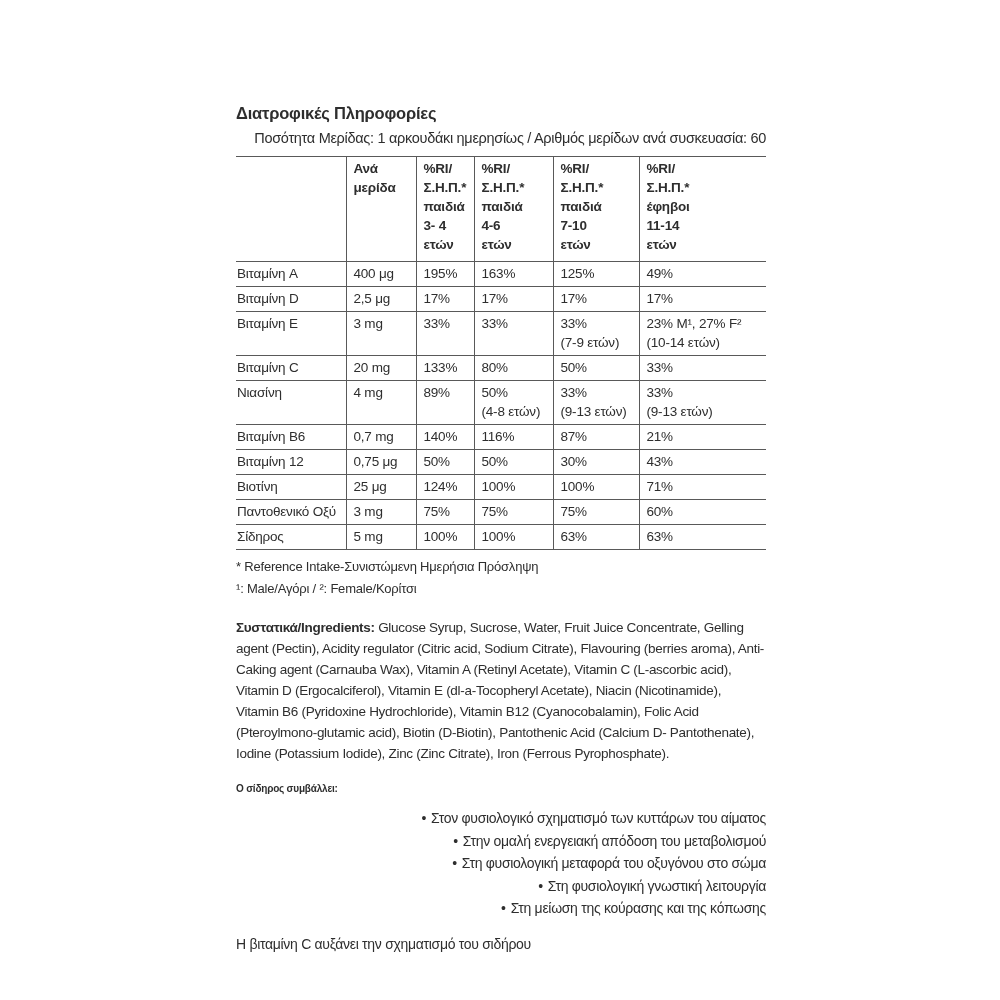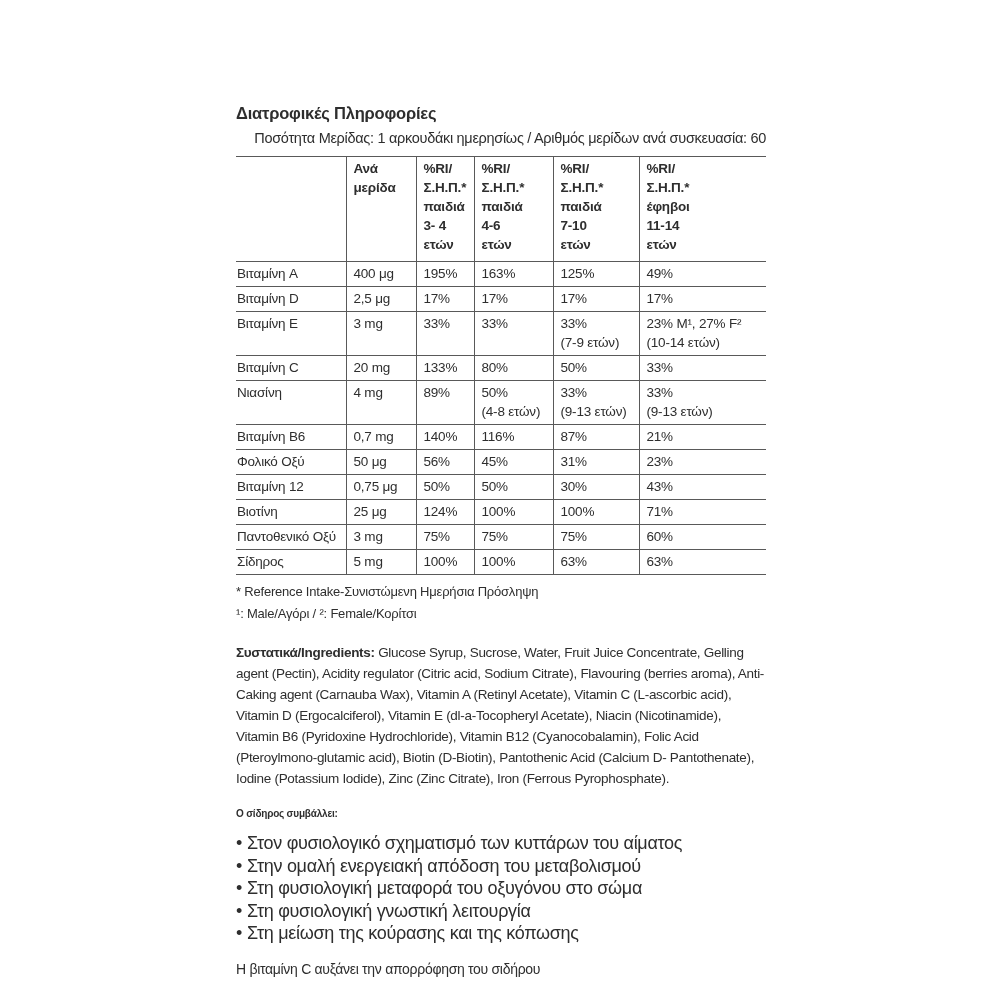--- a/index.html
+++ b/index.html
@@ -87,23 +87,24 @@
     margin-top: 15px;
     font-size: 10px;
     font-weight: bold;
     letter-spacing: -0.2px;
     line-height: 20px;
   }
   ul.iron-list {
     list-style: none;
     margin: 4px 0 0 0;
     padding: 0;
-    font-size: 18px;
+    font-size: 14px;
     line-height: 22.5px;
     letter-spacing: -0.3px;
+    text-align: right;
   }
   ul.iron-list li {
     padding-left: 13px;
     text-indent: -13px;
   }
   ul.iron-list li::before {
     content: "\2022";
     margin-right: 5px;
   }
   .vitc-note {
@@ -207,28 +208,20 @@
           </tr>
           <tr>
             <td>Βιταμίνη B6</td>
             <td>0,7 mg</td>
             <td>140%</td>
             <td>116%</td>
             <td>87%</td>
             <td>21%</td>
           </tr>
           <tr>
-            <td>Φολικό Οξύ</td>
-            <td>50 μg</td>
-            <td>56%</td>
-            <td>45%</td>
-            <td>31%</td>
-            <td>23%</td>
-          </tr>
-          <tr>
             <td>Βιταμίνη 12</td>
             <td>0,75 μg</td>
             <td>50%</td>
             <td>50%</td>
             <td>30%</td>
             <td>43%</td>
           </tr>
           <tr>
             <td>Βιοτίνη</td>
             <td>25 μg</td>
@@ -266,16 +259,16 @@
     <h2 class="iron-heading">Ο σίδηρος συμβάλλει:</h2>
 
     <ul class="iron-list">
         <li>Στον φυσιολογικό σχηματισμό των κυττάρων του αίματος</li>
         <li>Στην ομαλή ενεργειακή απόδοση του μεταβολισμού</li>
         <li>Στη φυσιολογική μεταφορά του οξυγόνου στο σώμα</li>
         <li>Στη φυσιολογική γνωστική λειτουργία</li>
         <li>Στη μείωση της κούρασης και της κόπωσης</li>
       </ul>
 
-    <p class="vitc-note">Η βιταμίνη C αυξάνει την απορρόφηση του σιδήρου</p>
+    <p class="vitc-note">Η βιταμίνη C αυξάνει την σχηματισμό του σιδήρου</p>
 
   </div>
 </div>
 
 </body></html>

